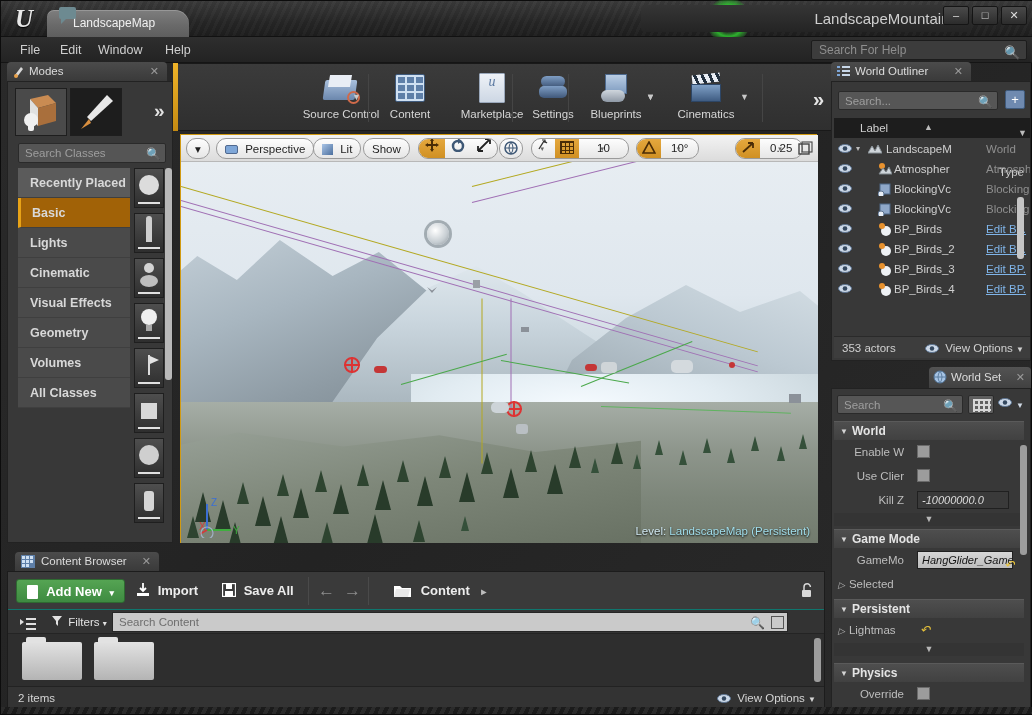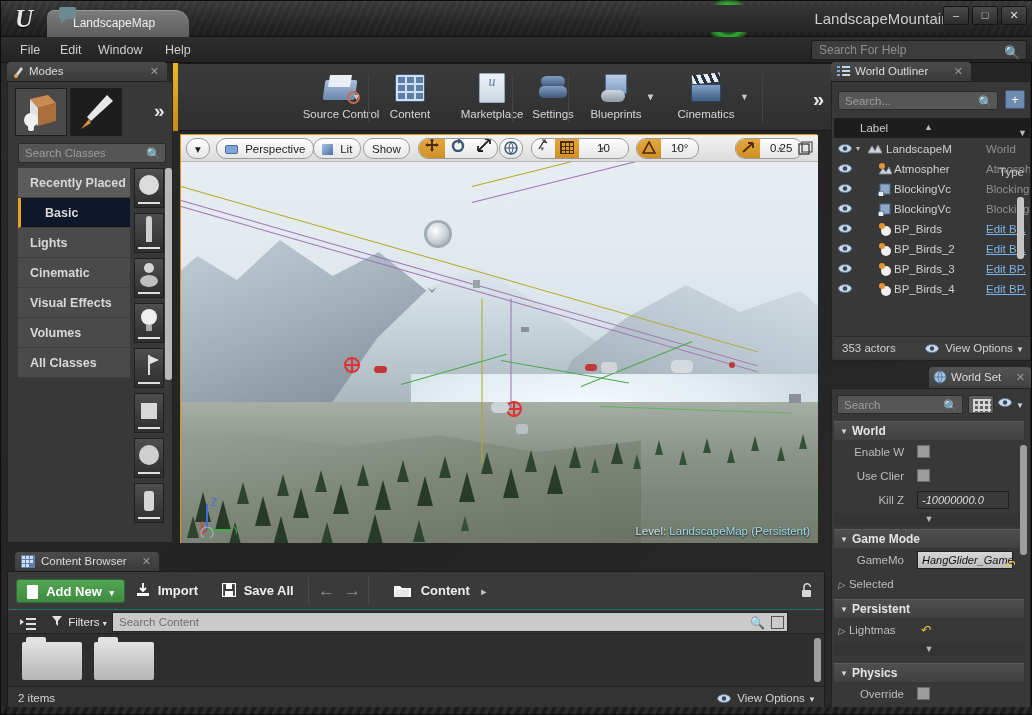--- a/index.html
+++ b/index.html
@@ -158,21 +158,21 @@
     color:#9e9e9e; font-size:11.5px; line-height:19px; padding-left:6px;
   }
   .search-classes .mag{position:absolute;right:4px;top:1px;color:#ddd;font-size:12px;}
   .cat-list { position:absolute; left:10px; top:86px; width:112px; }
   .cat {
     height:30px; line-height:30px; padding-left:12px;
     color:#d8d8d8; font-size:12.5px; font-weight:bold; background:#4a4a4a;
     border-bottom:1px solid #3f3f3f;
   }
   .cat.recent { background:#5b5b5b; }
-  .cat.active { background:#0f172a; border-left:3px solid #e8a317; padding-left:24px; }
+  .cat.active { background:#a16207; border-left:3px solid #e8a317; padding-left:11px; }
   .asset-col {
     position:absolute; left:126px; top:86px; width:38px; height:380px; overflow:hidden;
   }
   .asset-thumb{width:30px;height:40px;margin-bottom:5px;background:linear-gradient(180deg,#4e4e4e,#2e2e2e);border:1px solid #1f1f1f;position:relative;}
   .asset-thumb:after{content:"";position:absolute;left:3px;bottom:3px;right:3px;height:2px;background:#e0e0e0;}
   .asset-scroll{position:absolute;right:0;top:0;width:7px;height:212px;background:#b9b9b9;border-radius:3px;}
 
   
   .viewport-wrap {
     position:absolute; left:179px; top:133px; width:637px; height:409px;
@@ -461,20 +461,21 @@
       <span>Search Classes</span>
       <span class="mag">🔍</span>
     </div>
 
     <div class="cat-list">
       <div class="cat recent">Recently Placed</div>
       <div class="cat active">Basic</div>
       <div class="cat">Lights</div>
       <div class="cat">Cinematic</div>
       <div class="cat">Visual Effects</div>
+      <div class="cat">Geometry</div>
       <div class="cat">Volumes</div>
       <div class="cat">All Classes</div>
     </div>
 
     <div class="asset-col">
       <div class="asset-thumb">
         <svg width="28" height="34" viewBox="0 0 28 34">
             <circle cx="14" cy="16" r="10" fill="#dcdcdc"></circle>
           </svg>
       </div>

